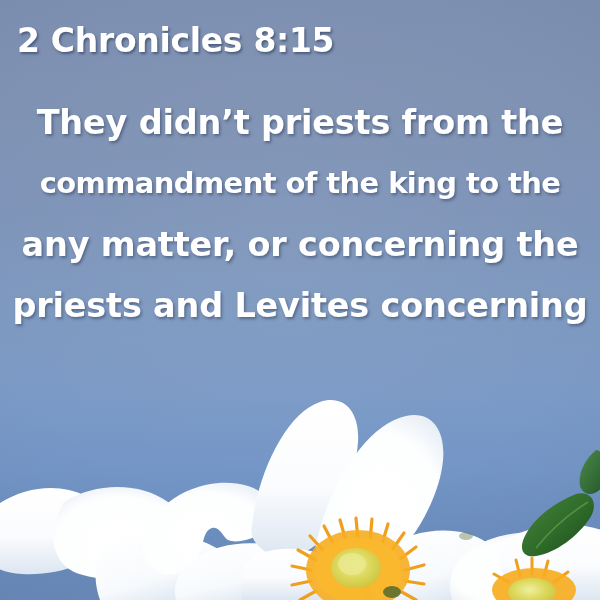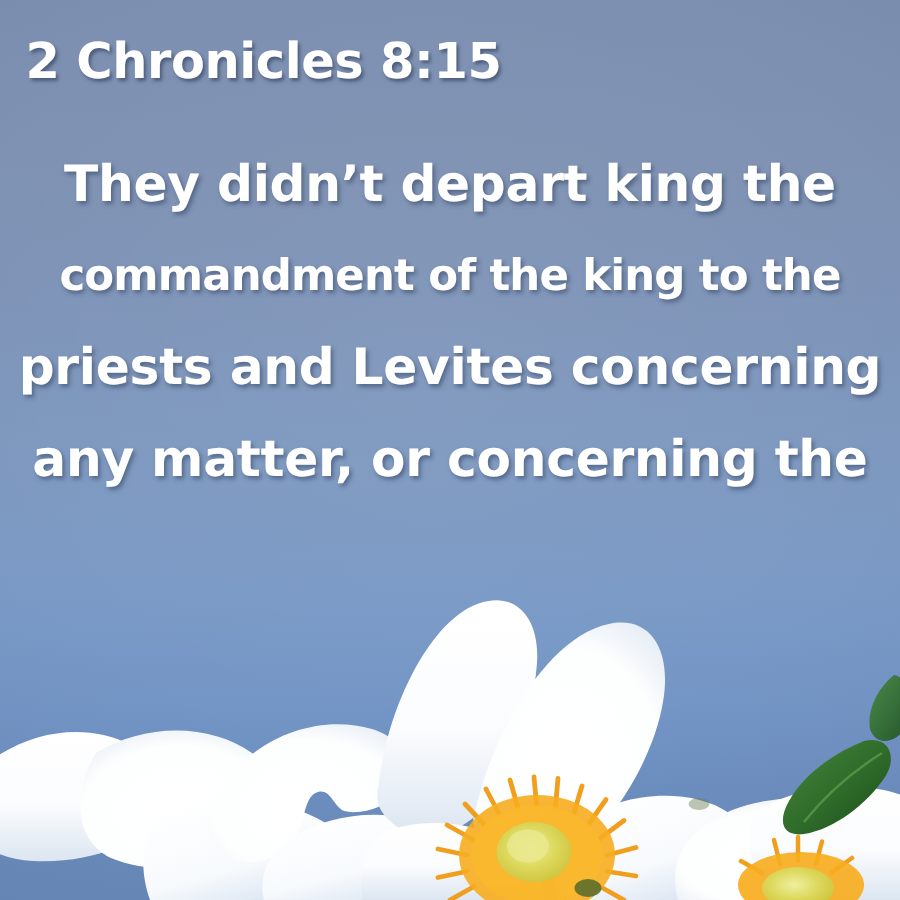--- a/index.html
+++ b/index.html
@@ -221,19 +221,19 @@
       <g>
         <ellipse cx="392" cy="202" rx="9" ry="6" fill="#3e5f2c" opacity="0.75"></ellipse>
         <ellipse cx="466" cy="146" rx="7" ry="4" fill="#6d7f56" opacity="0.45"></ellipse>
       </g>
     </svg>
   </div>
 
   <div id="reference">2 Chronicles 8:15</div>
 
   <div id="verse">
-    <span class="vline l1">They didn’t depart king the</span>
+    <span class="vline l1">They didn’t priests from the</span>
     <span class="vline l2">commandment of the king to the</span>
+    <span class="vline l4">any matter, or concerning the</span>
     <span class="vline l3">priests and Levites concerning</span>
-    <span class="vline l4">any matter, or concerning the</span>
   </div>
 
 </div>
 
 </body></html>

